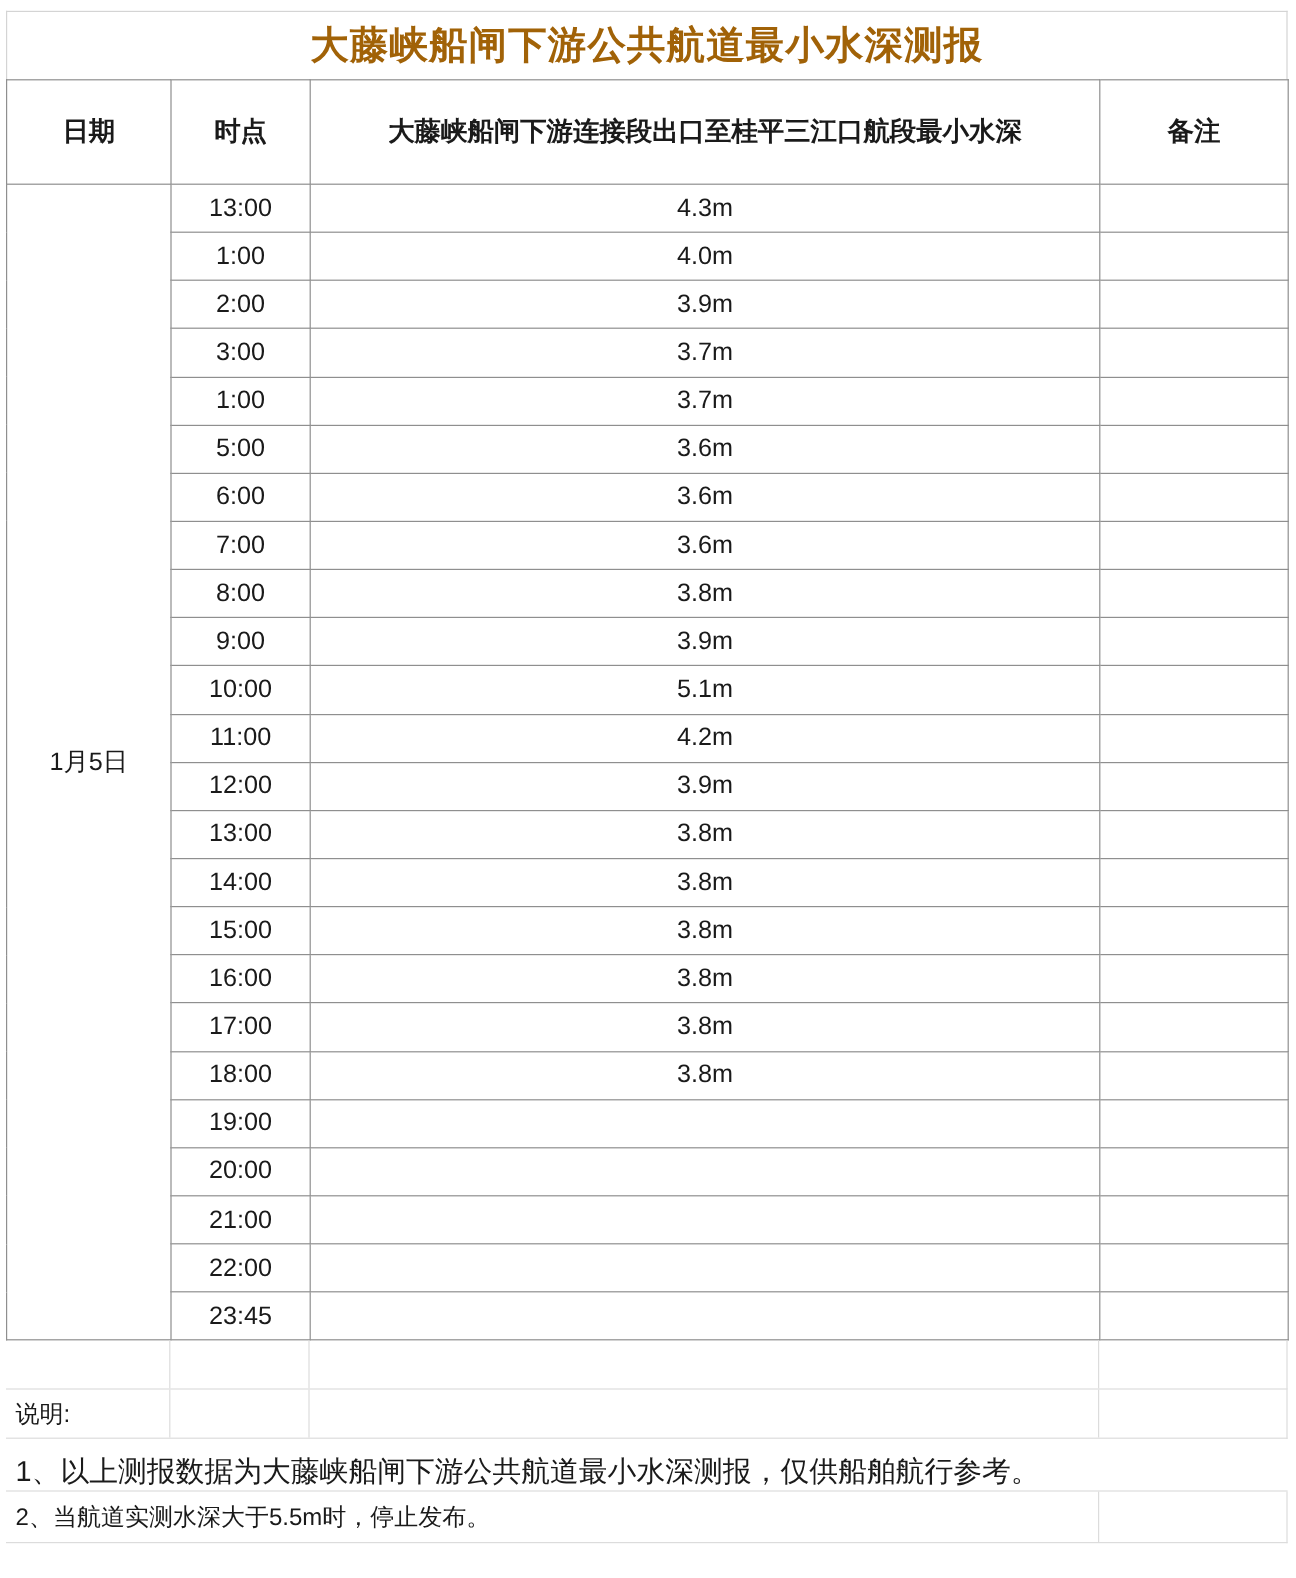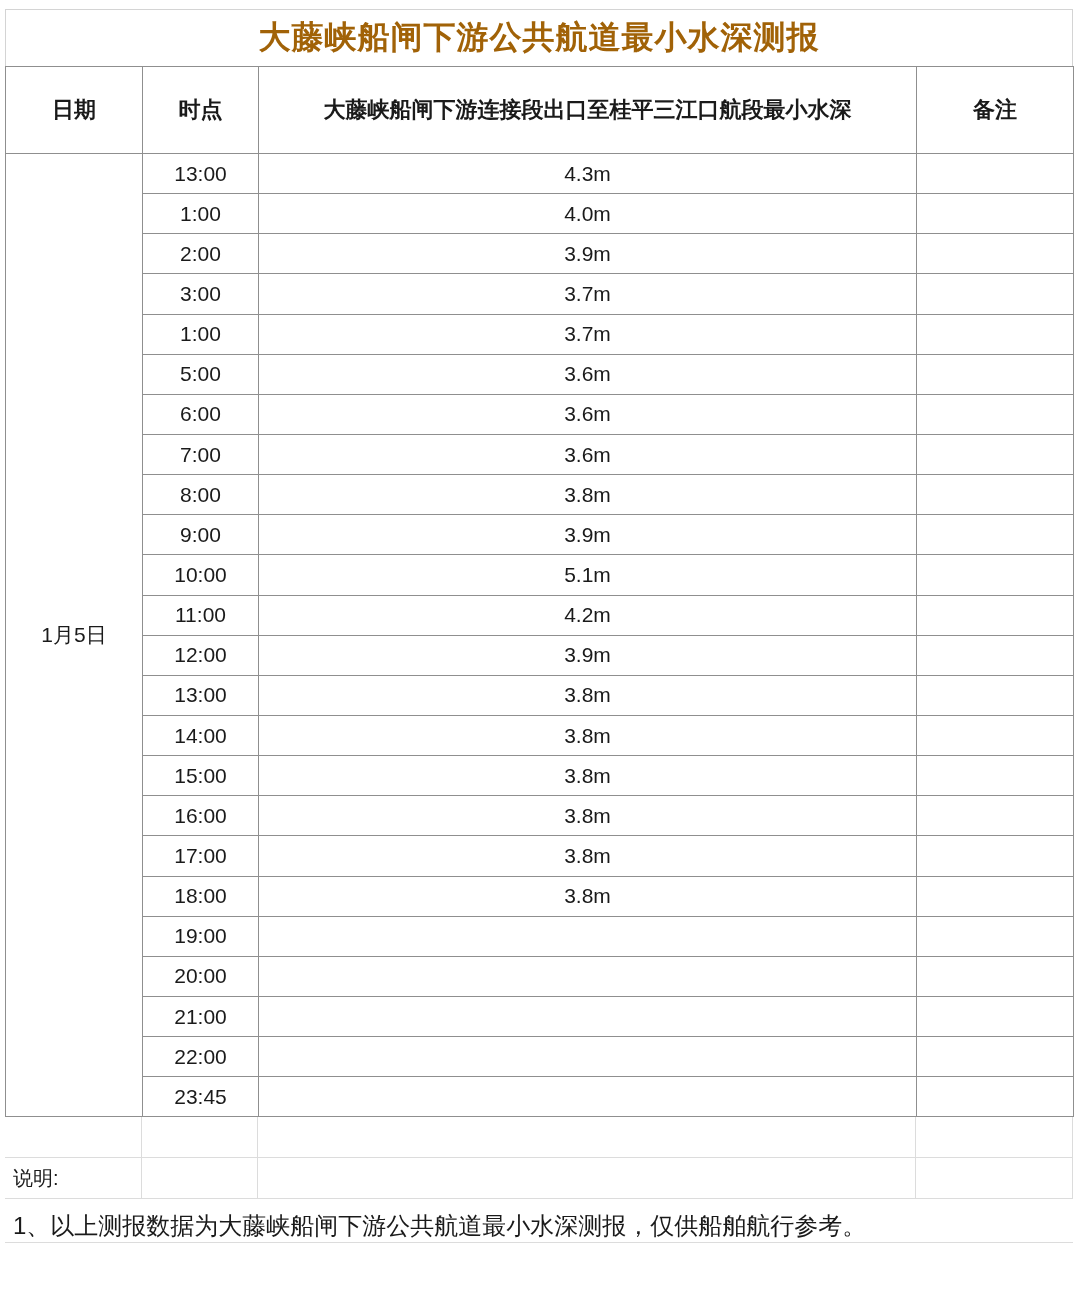--- a/index.html
+++ b/index.html
@@ -249,15 +249,19 @@
       <div class="cell pad-left">说明:</div>
       <div class="cell"></div>
       <div class="cell"></div>
       <div class="cell"></div>
     </div>
 
     <div class="note-row-full">
       <span>1、以上测报数据为大藤峡船闸下游公共航道最小水深测报，仅供船舶航行参考。</span>
     </div>
 
+    <div class="grid-row cols2 note-row-split">
+      <div class="cell pad-left">2、当航道实测水深大于5.5m时，停止发布。</div>
+      <div class="cell"></div>
+    </div>
 
   </div>
 </div>
 
 </body></html>

